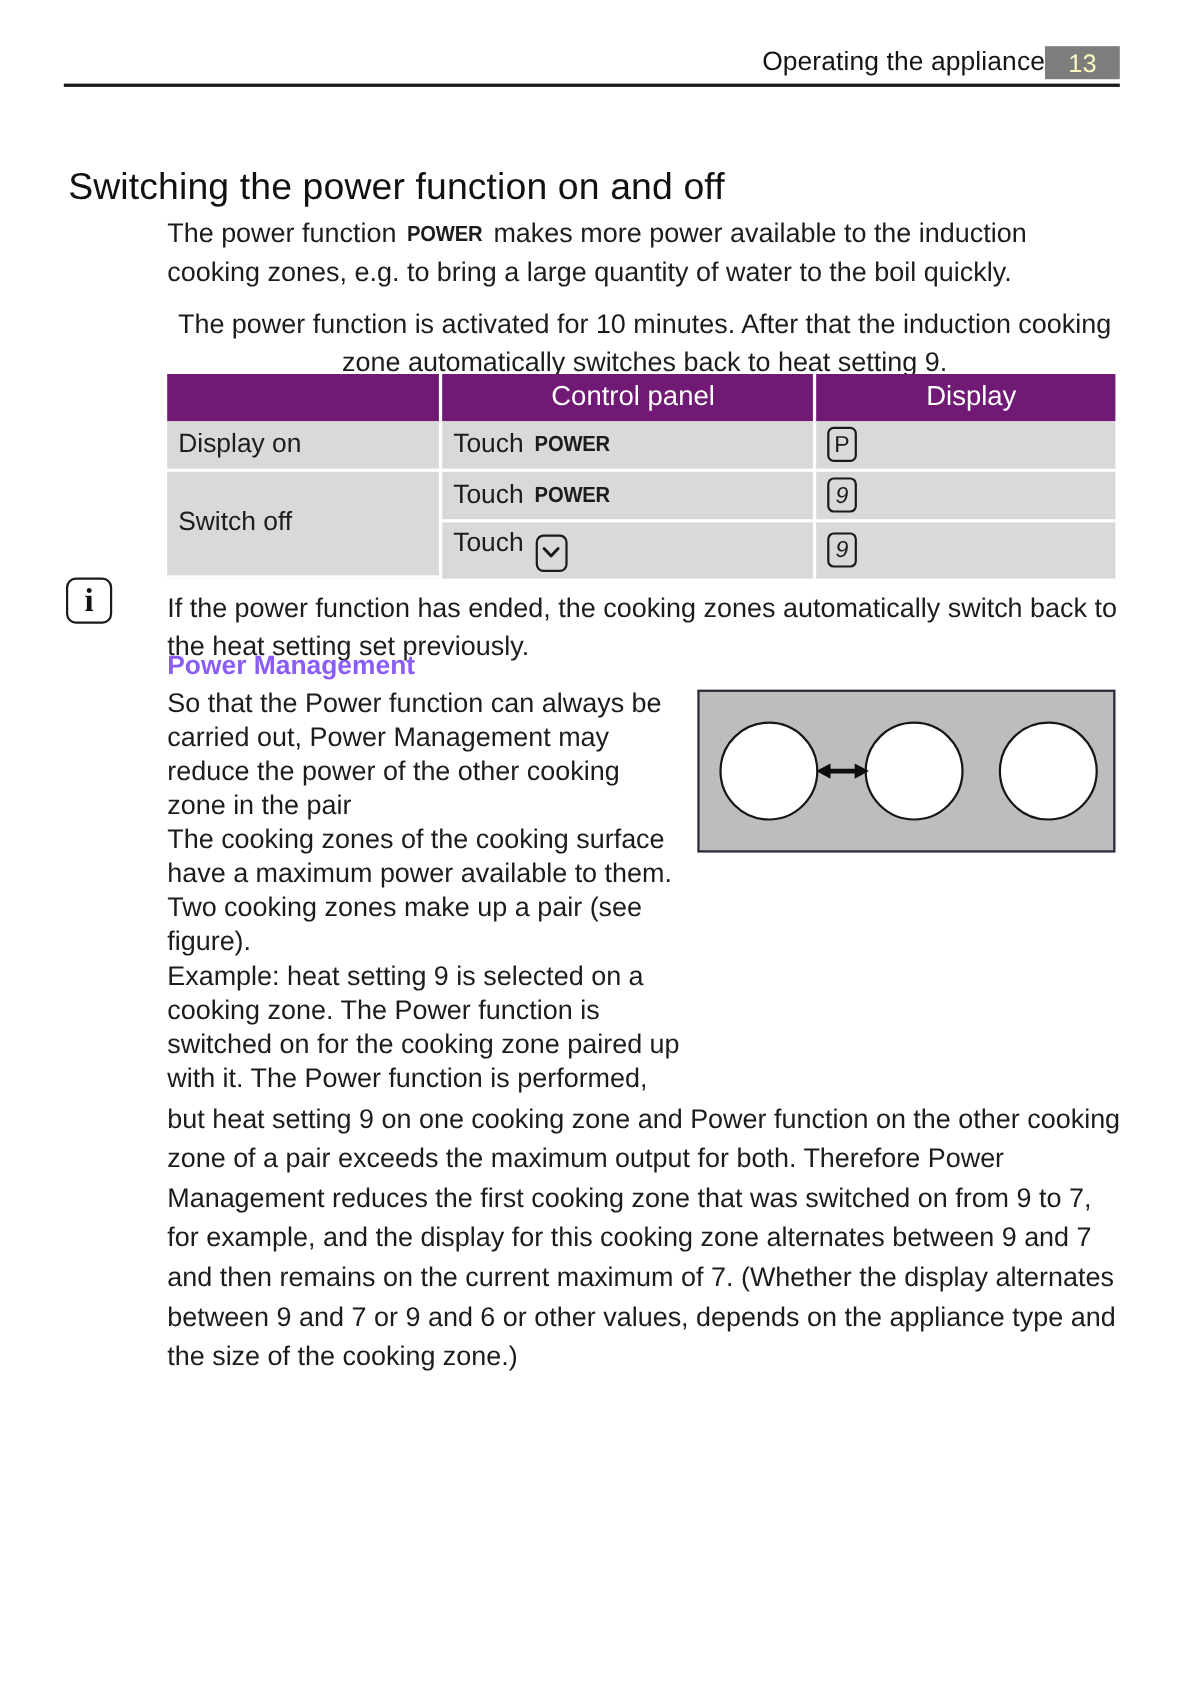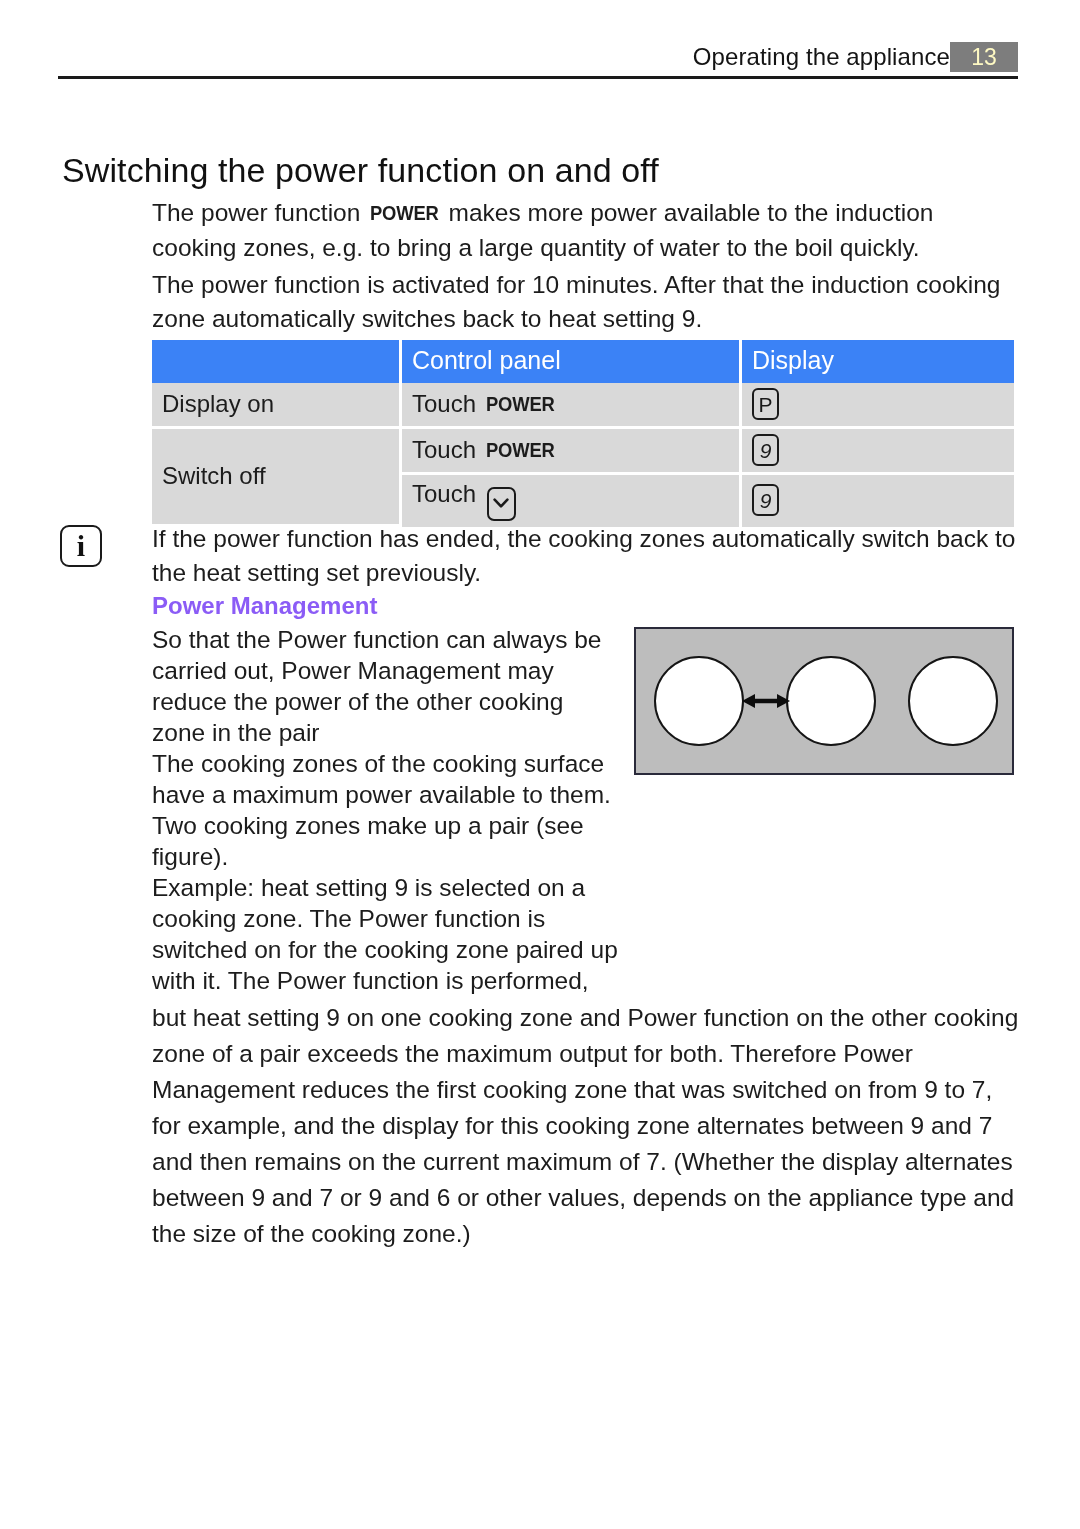--- a/index.html
+++ b/index.html
@@ -78,21 +78,21 @@
     top: 196px;
     left: 152px;
     width: 868px;
   }
   .para {
     font-size: 24.5px;
     line-height: 33.5px;
     color: #1c1c1c;
     margin: 0 0 0 0;
   }
-  .para + .para { margin-top: 4px; }
+  .para + .para { margin-top: 15px; text-align: center; }
 
   .power-tag {
     font-weight: bold;
     font-size: 20px;
     letter-spacing: -0.2px;
     font-family: "Liberation Sans Narrow", "Liberation Sans", sans-serif;
     transform: scaleX(0.92);
     display: inline-block;
     vertical-align: 1px;
   }
@@ -104,25 +104,25 @@
     left: 152px;
     width: 862px;
   }
   .ctable {
     border-collapse: separate;
     border-spacing: 0;
     width: 100%;
     table-layout: fixed;
   }
   .ctable th {
-    background: #3b82f6;
+    background: #701a75;
     color: #ffffff;
     font-size: 25px;
     font-weight: normal;
-    text-align: left;
+    text-align: center;
     padding: 5px 0 8px 10px;
     height: 30px;
     vertical-align: middle;
     border-right: 3px solid #ffffff;
   }
   .ctable th:last-child { border-right: none; }
   .ctable td {
     background: #d9d9d9;
     font-size: 24px;
     color: #1c1c1c;
@@ -195,20 +195,21 @@
     color: #111;
     flex: 0 0 auto;
     margin-top: 3px;
   }
   .note-text {
     margin-left: 50px;
     width: 868px;
     font-size: 24.5px;
     line-height: 33.5px;
     color: #1c1c1c;
+    margin-top: 15px;
   }
 
   
   .pm-heading {
     position: absolute;
     top: 592px;
     left: 152px;
     font-size: 24px;
     font-weight: bold;
     color: #8b5cf6;

